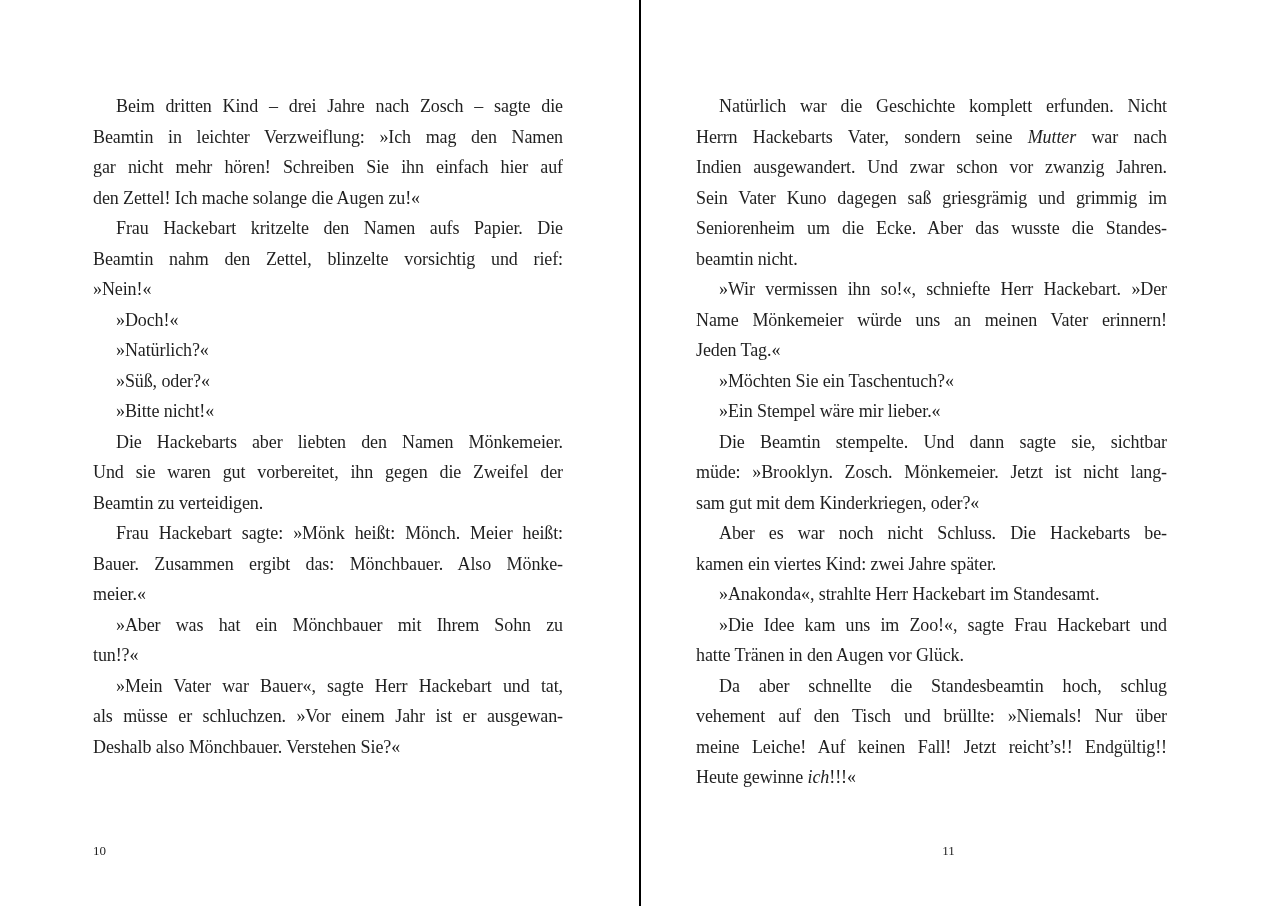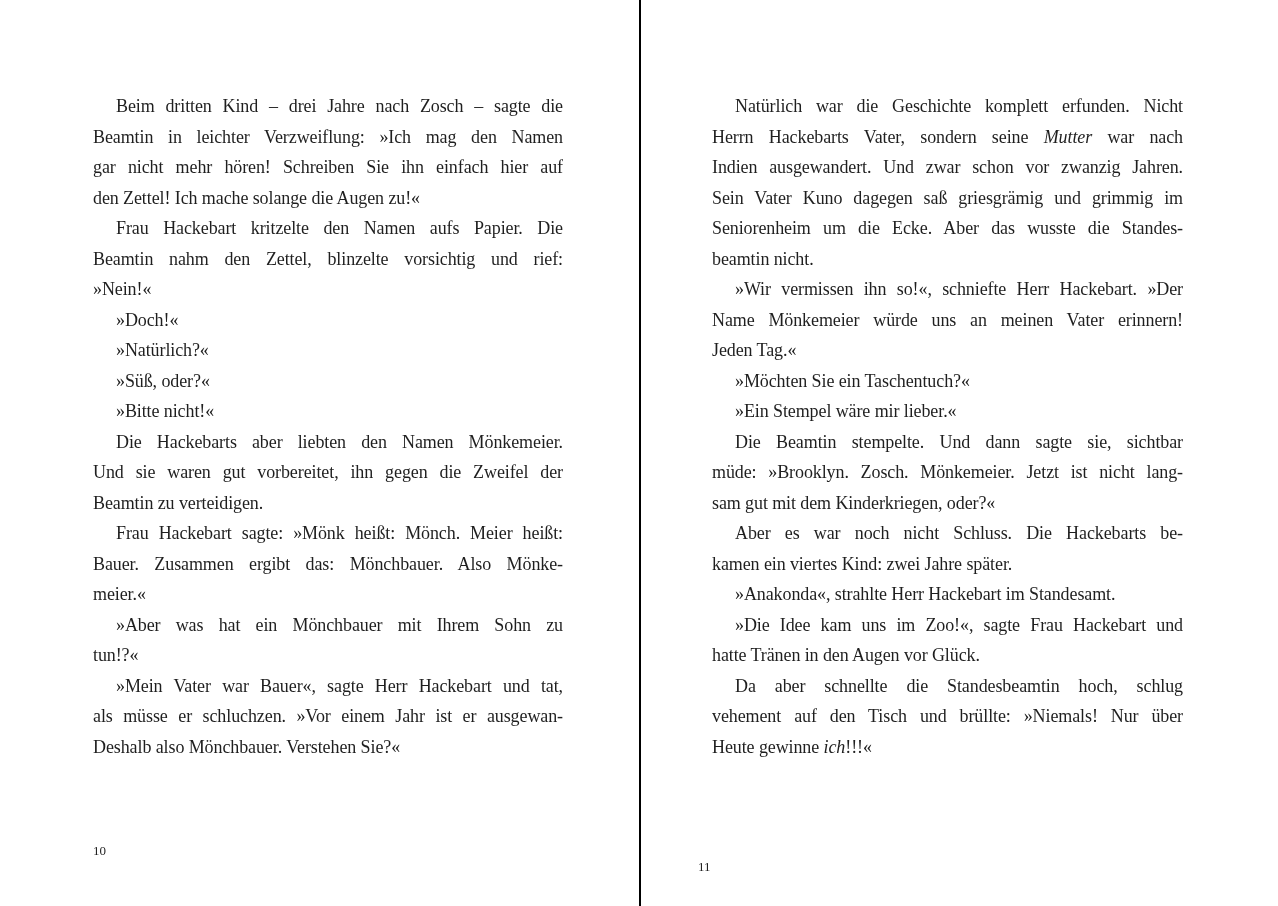--- a/index.html
+++ b/index.html
@@ -26,38 +26,38 @@
     background: #000000;
   }
   .text-block {
     position: absolute;
     top: 91px;
     font-size: 18px;
     line-height: 30.5px;
     letter-spacing: -0.1px;
   }
   .text-block.left  { left: 93px;  width: 470px; }
-  .text-block.right { left: 712px; width: 471px; }
+  .text-block.right { left: 696px; width: 471px; }
   .line {
     text-align: justify;
     text-align-last: justify;
     white-space: normal;
   }
   .line.last { text-align-last: left; }
   .line.first { text-indent: 23px; }
   .line em { font-style: italic; }
   .page-number {
     position: absolute;
     top: 840px;
     font-size: 13px;
     line-height: 22px;
     color: #1f1f1f;
   }
   .page-number.left  { left: 93px; }
-  .page-number.right { left: 698px; width: 471px; text-align: left; margin-top: 16px; }
+  .page-number.right { left: 713px; width: 471px; text-align: center; }
 </style>
 </head>
 <body>
 
 <div class="spread">
 
   <div class="page">
     <div class="text-block left">
         <div class="line first">Beim dritten Kind – drei Jahre nach Zosch – sagte die</div>
         <div class="line">Beamtin in leichter Verzweiflung: »Ich mag den Namen</div>
@@ -103,18 +103,19 @@
         <div class="line first">Die Beamtin stempelte. Und dann sagte sie, sichtbar</div>
         <div class="line">müde: »Brooklyn. Zosch. Mönkemeier. Jetzt ist nicht lang-</div>
         <div class="line last">sam gut mit dem Kinderkriegen, oder?«</div>
         <div class="line first">Aber es war noch nicht Schluss. Die Hackebarts be-</div>
         <div class="line last">kamen ein viertes Kind: zwei Jahre später.</div>
         <div class="line first last">»Anakonda«, strahlte Herr Hackebart im Standesamt.</div>
         <div class="line first">»Die Idee kam uns im Zoo!«, sagte Frau Hackebart und</div>
         <div class="line last">hatte Tränen in den Augen vor Glück.</div>
         <div class="line first">Da aber schnellte die Standesbeamtin hoch, schlug</div>
         <div class="line">vehement auf den Tisch und brüllte: »Niemals! Nur über</div>
+        <div class="line">meine Leiche! Auf keinen Fall! Jetzt reicht’s!! Endgültig!!</div>
         <div class="line last">Heute gewinne <em>ich</em>!!!«</div>
       </div>
     <div class="page-number right">11</div>
   </div>
 
 </div>
 
 </body></html>

